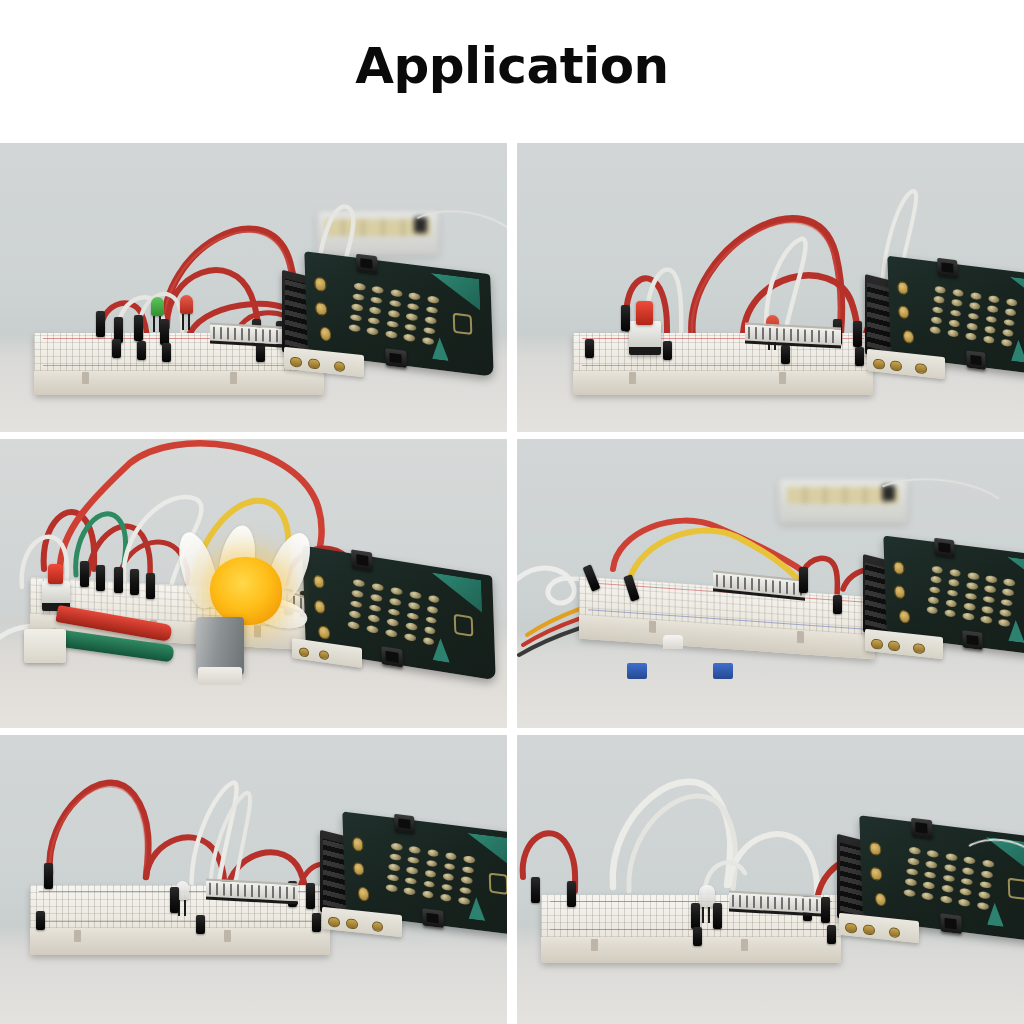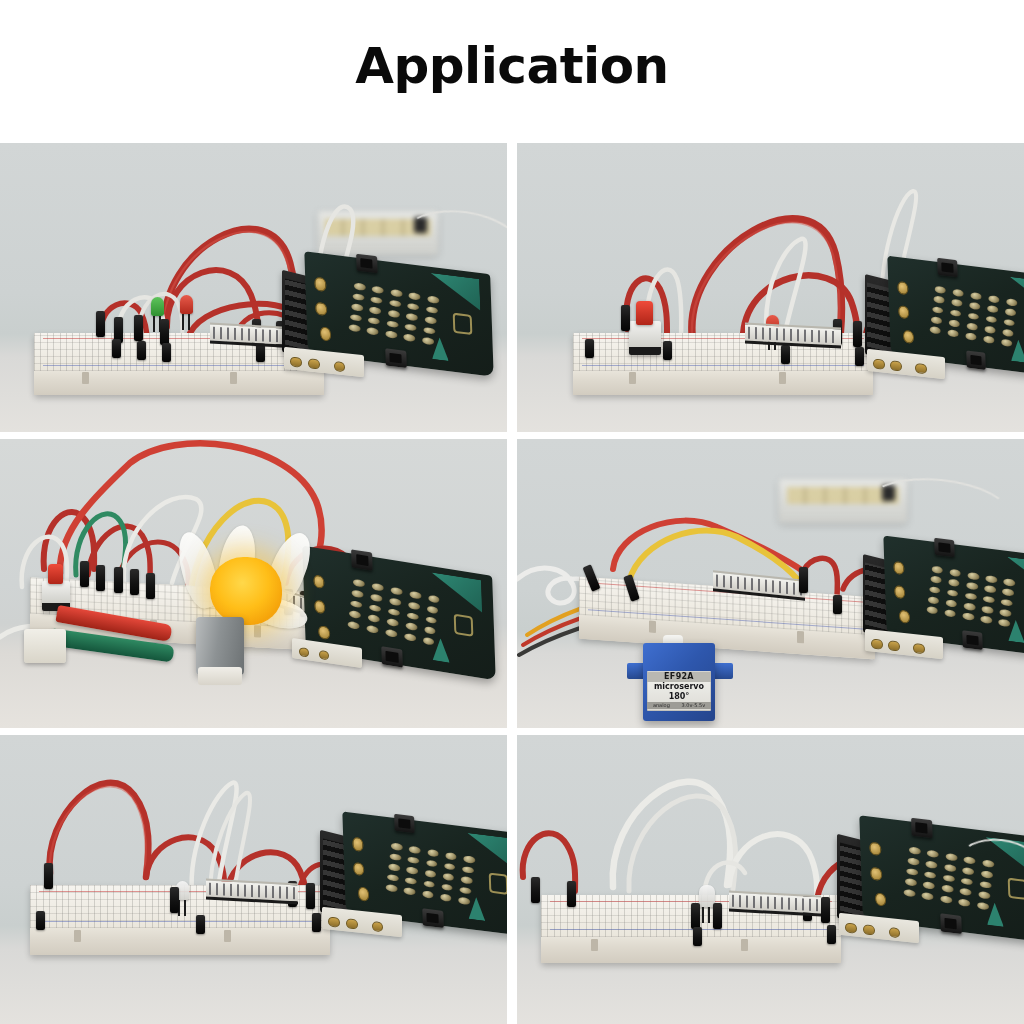--- a/index.html
+++ b/index.html
@@ -759,30 +759,20 @@
       </div>
       <div class="mb-edge" style="left:348px;top:194px;width:78px;height:22px;transform:skewY(6deg);">
         <div class="mb-pad" style="left:8%;"></div>
         <div class="mb-pad" style="left:30%;"></div>
         <div class="mb-pad" style="left:62%;"></div>
       </div>
 
       <div class="servo-horn" style="left:146px;top:196px;"></div>
       <div class="servo-ear" style="left:110px;top:224px;"></div>
       <div class="servo-ear" style="left:196px;top:224px;"></div>
-      <div class="servo-body" style="left:126px;top:204px;">
-        <div class="servo-label" style="top:28px;">
-          <span class="sl-model">EF92A</span>
-          <span class="sl-type">microservo 180°</span>
-          <span class="sl-spec">
-            <span>analog</span>
-            <span>3.0v-5.5v</span>
-          </span>
-        </div>
-      </div>
     </div>
 
     <div class="photo">
       <div class="backdrop"></div>
 
       <svg width="507" height="289" style="position:absolute;left:0;top:0;">
         <g fill="none" stroke-linecap="round">
           <path d="M50 138 C44 80, 104 22, 134 60 C154 86, 148 124, 146 142" stroke="#b5312a" stroke-width="6.5"></path>
           <path d="M50 138 C46 82, 102 28, 132 62 C150 88, 146 124, 144 140" stroke="#d8574c" stroke-width="2.2" opacity=".45"></path>
           <path d="M146 142 C150 104, 198 88, 216 118 C226 136, 224 150, 224 158" stroke="#b5312a" stroke-width="6"></path>

